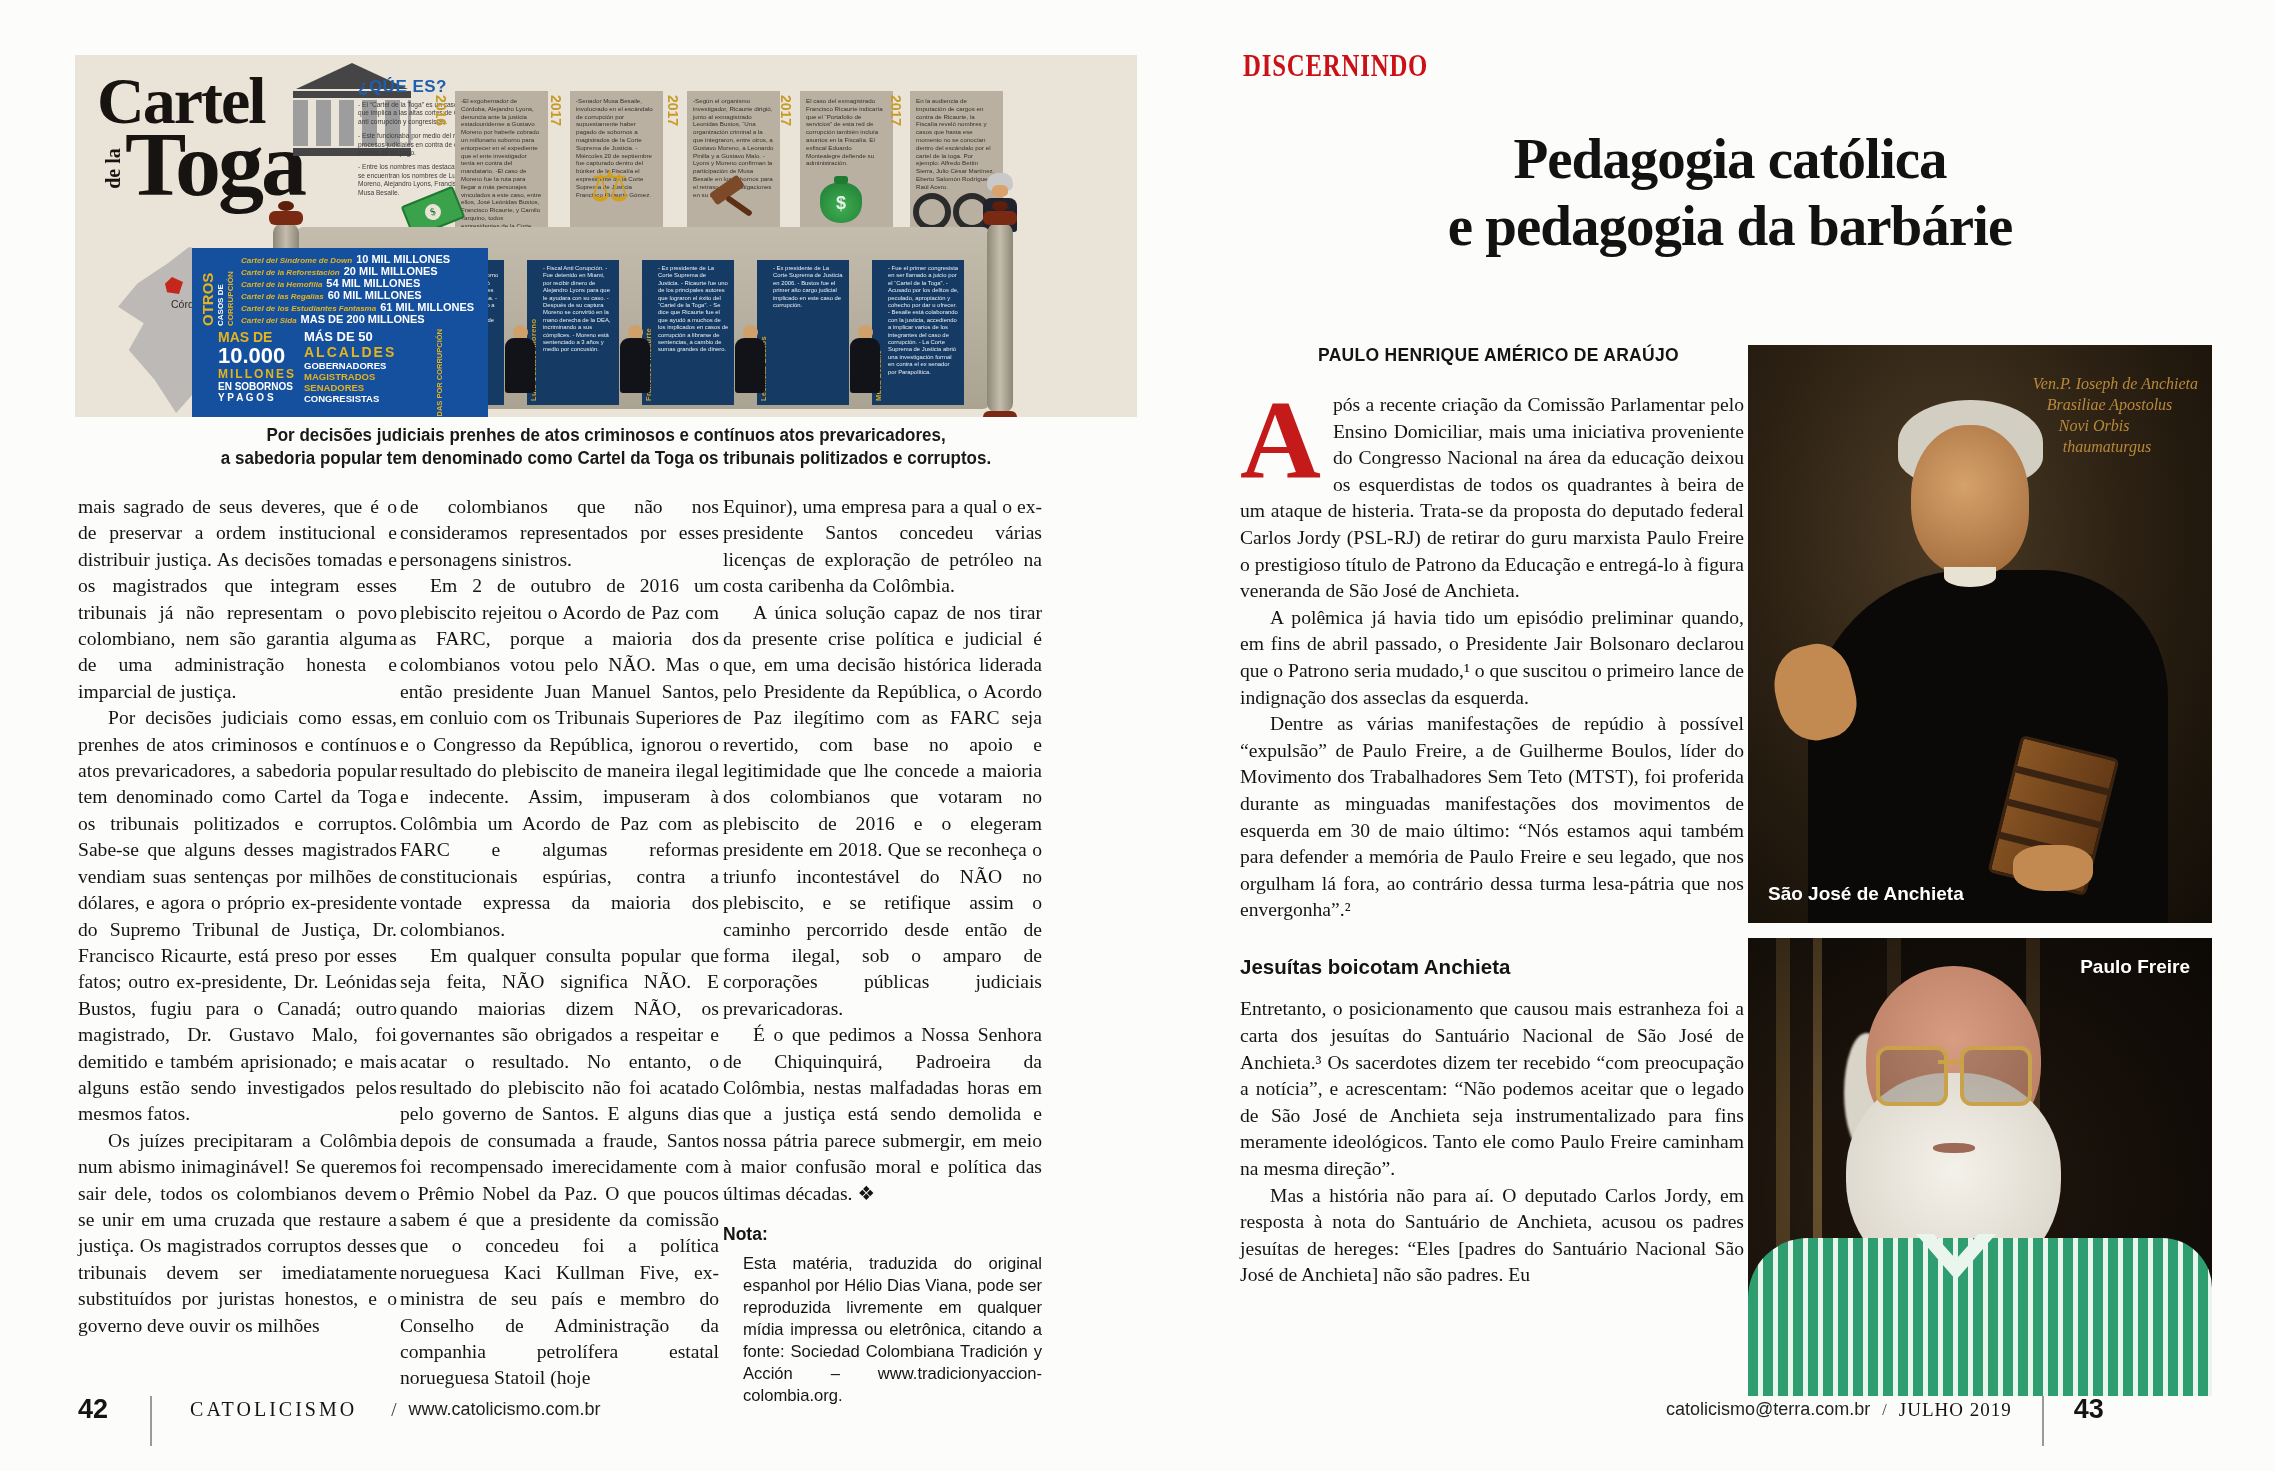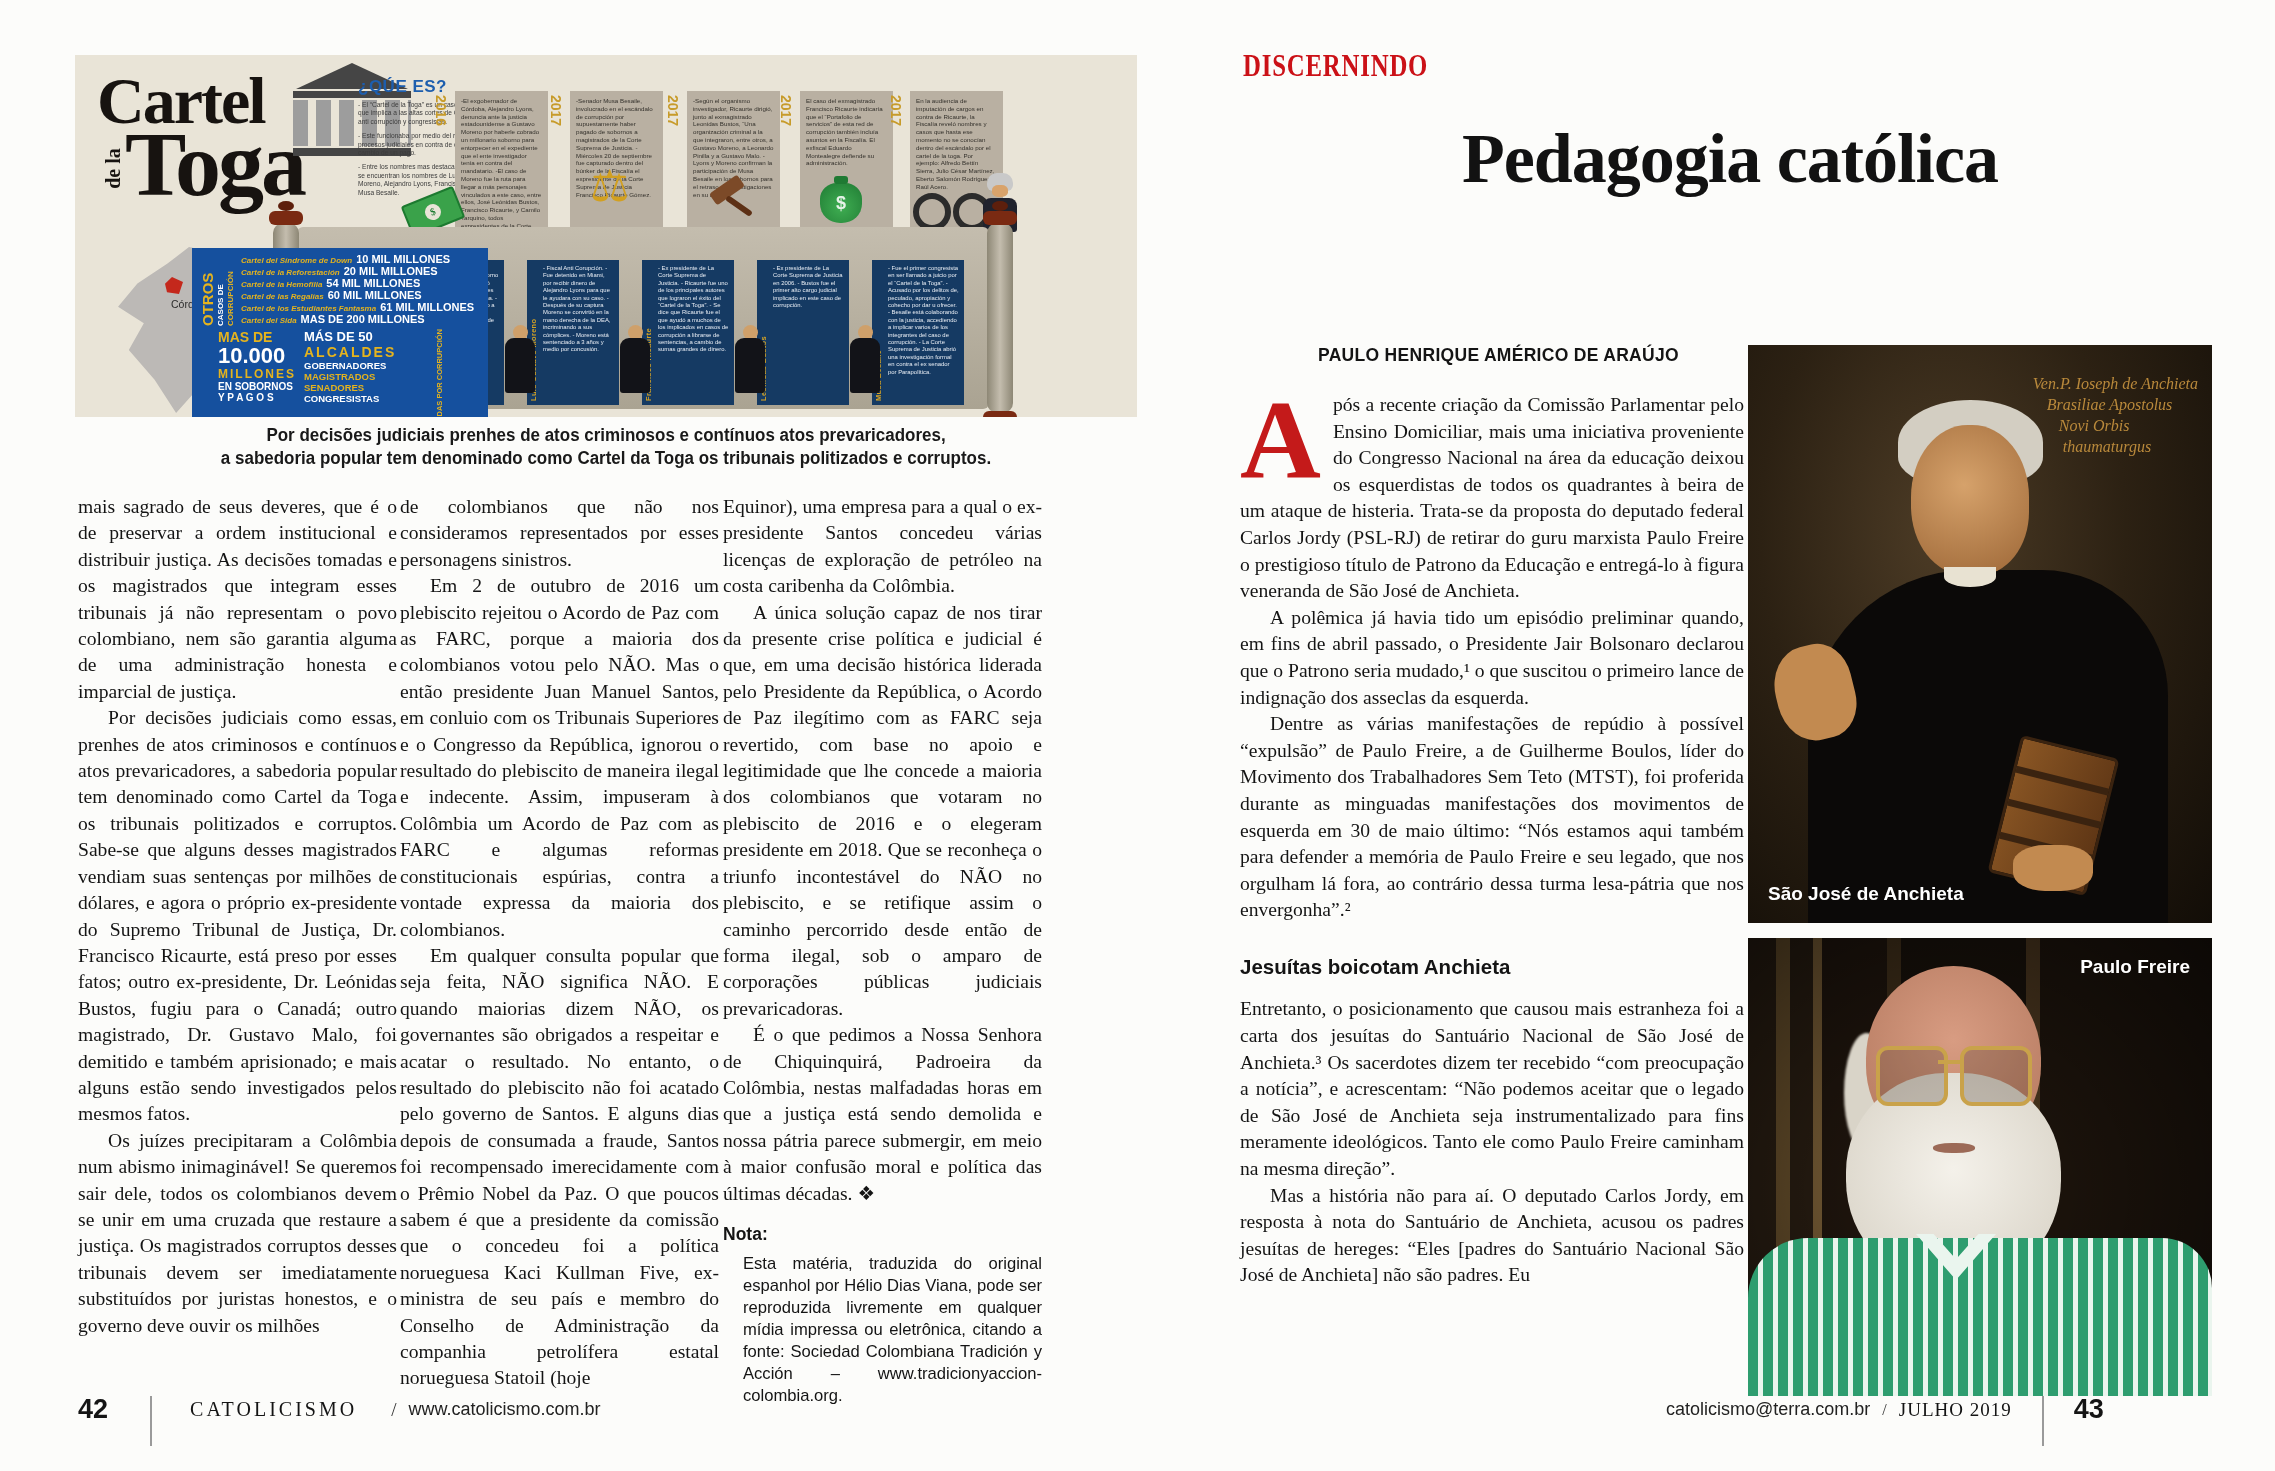--- a/index.html
+++ b/index.html
@@ -88,21 +88,21 @@
   .slash{margin:0 12px;color:#333;line-height:27px}
   .furl{font-family:"Liberation Sans",sans-serif;font-size:18px;line-height:27px;color:#222}
   #footer-left{left:78px}
   #footer-right{left:1666px;top:1396px;display:flex;align-items:flex-start}
   #footer-right .furl{line-height:27px}
   #footer-right .date{font-size:19px;line-height:27px;letter-spacing:1px}
   #footer-right .fdiv{margin:0 30px}
 
   
   #section-label{left:1243px;top:48px;font-weight:bold;font-size:31px;color:#cb1117;transform:scaleX(.8);transform-origin:left;letter-spacing:1px}
-  #main-title{left:1255px;top:125px;width:950px;text-align:center;font-weight:bold;font-size:70px;line-height:67px;letter-spacing:-1px;color:#121212}
+  #main-title{left:1255px;top:125px;width:950px;text-align:center;font-weight:bold;font-size:57px;line-height:67px;letter-spacing:-1px;color:#121212}
   #author{left:1318px;top:345px;font-family:"Liberation Sans",sans-serif;font-weight:bold;font-size:17.5px;letter-spacing:.3px}
   #rbody{left:1240px;top:392px;width:504px;font-size:19.6px;line-height:26.6px;text-align:justify}
   #rbody p{margin:0;text-indent:30px}
   #rbody p.ni{text-indent:0}
   .dropcap{float:left;font-size:112px;line-height:88px;color:#c41a1a;padding:4px 12px 0 0;font-weight:bold}
   .subhead{font-family:"Liberation Sans",sans-serif;font-weight:bold;font-size:20.5px;margin:30px 0 16px 0 !important;text-indent:0 !important}
 
   
   .photo{left:1748px;width:464px;overflow:hidden}
   #img-anchieta{top:345px;height:578px;background:radial-gradient(ellipse at 42% 32%,#4d3c26 0%,#2c2113 48%,#120d07 100%)}
@@ -343,20 +343,21 @@
       <span class="furl">www.catolicismo.com.br</span>
     </div>
   </div>
 
   <div>
 
     <div id="section-label" class="abs">DISCERNINDO</div>
 
     <div id="main-title" class="abs">
       <div>Pedagogia católica</div>
+      <div>e pedagogia da barbárie</div>
     </div>
 
     <div id="author" class="abs">PAULO HENRIQUE AMÉRICO DE ARAÚJO</div>
 
     <div id="rbody" class="abs">
       <p class="ni"><span class="dropcap">A</span><span>pós a recente criação da Comissão Parlamentar pelo Ensino Domiciliar, mais uma iniciativa proveniente do Congresso Nacional na área da educação deixou os esquerdistas de todos os quadrantes à beira de um ataque de histeria. Trata-se da proposta do deputado federal Carlos Jordy (PSL-RJ) de retirar do guru marxista Paulo Freire o prestigioso título de Patrono da Educação e entregá-lo à figura veneranda de São José de Anchieta.</span></p>
       <p>A polêmica já havia tido um episódio preliminar quando, em fins de abril passado, o Presidente Jair Bolsonaro declarou que o Patrono seria mudado,¹ o que suscitou o primeiro lance de indignação dos asseclas da esquerda.</p>
       <p>Dentre as várias manifestações de repúdio à possível “expulsão” de Paulo Freire, a de Guilherme Boulos, líder do Movimento dos Trabalhadores Sem Teto (MTST), foi proferida durante as minguadas manifestações dos movimentos de esquerda em 30 de maio último: “Nós estamos aqui também para defender a memória de Paulo Freire e seu legado, que nos orgulham lá fora, ao contrário dessa turma lesa-pátria que nos envergonha”.²</p>
       <p class="subhead">Jesuítas boicotam Anchieta</p>
       <p class="ni">Entretanto, o posicionamento que causou mais estranheza foi a carta dos jesuítas do Santuário Nacional de São José de Anchieta.³ Os sacerdotes dizem ter recebido “com preocupação a notícia”, e acrescentam: “Não podemos aceitar que o legado de São José de Anchieta seja instrumentalizado para fins meramente ideológicos. Tanto ele como Paulo Freire caminham na mesma direção”.</p>

